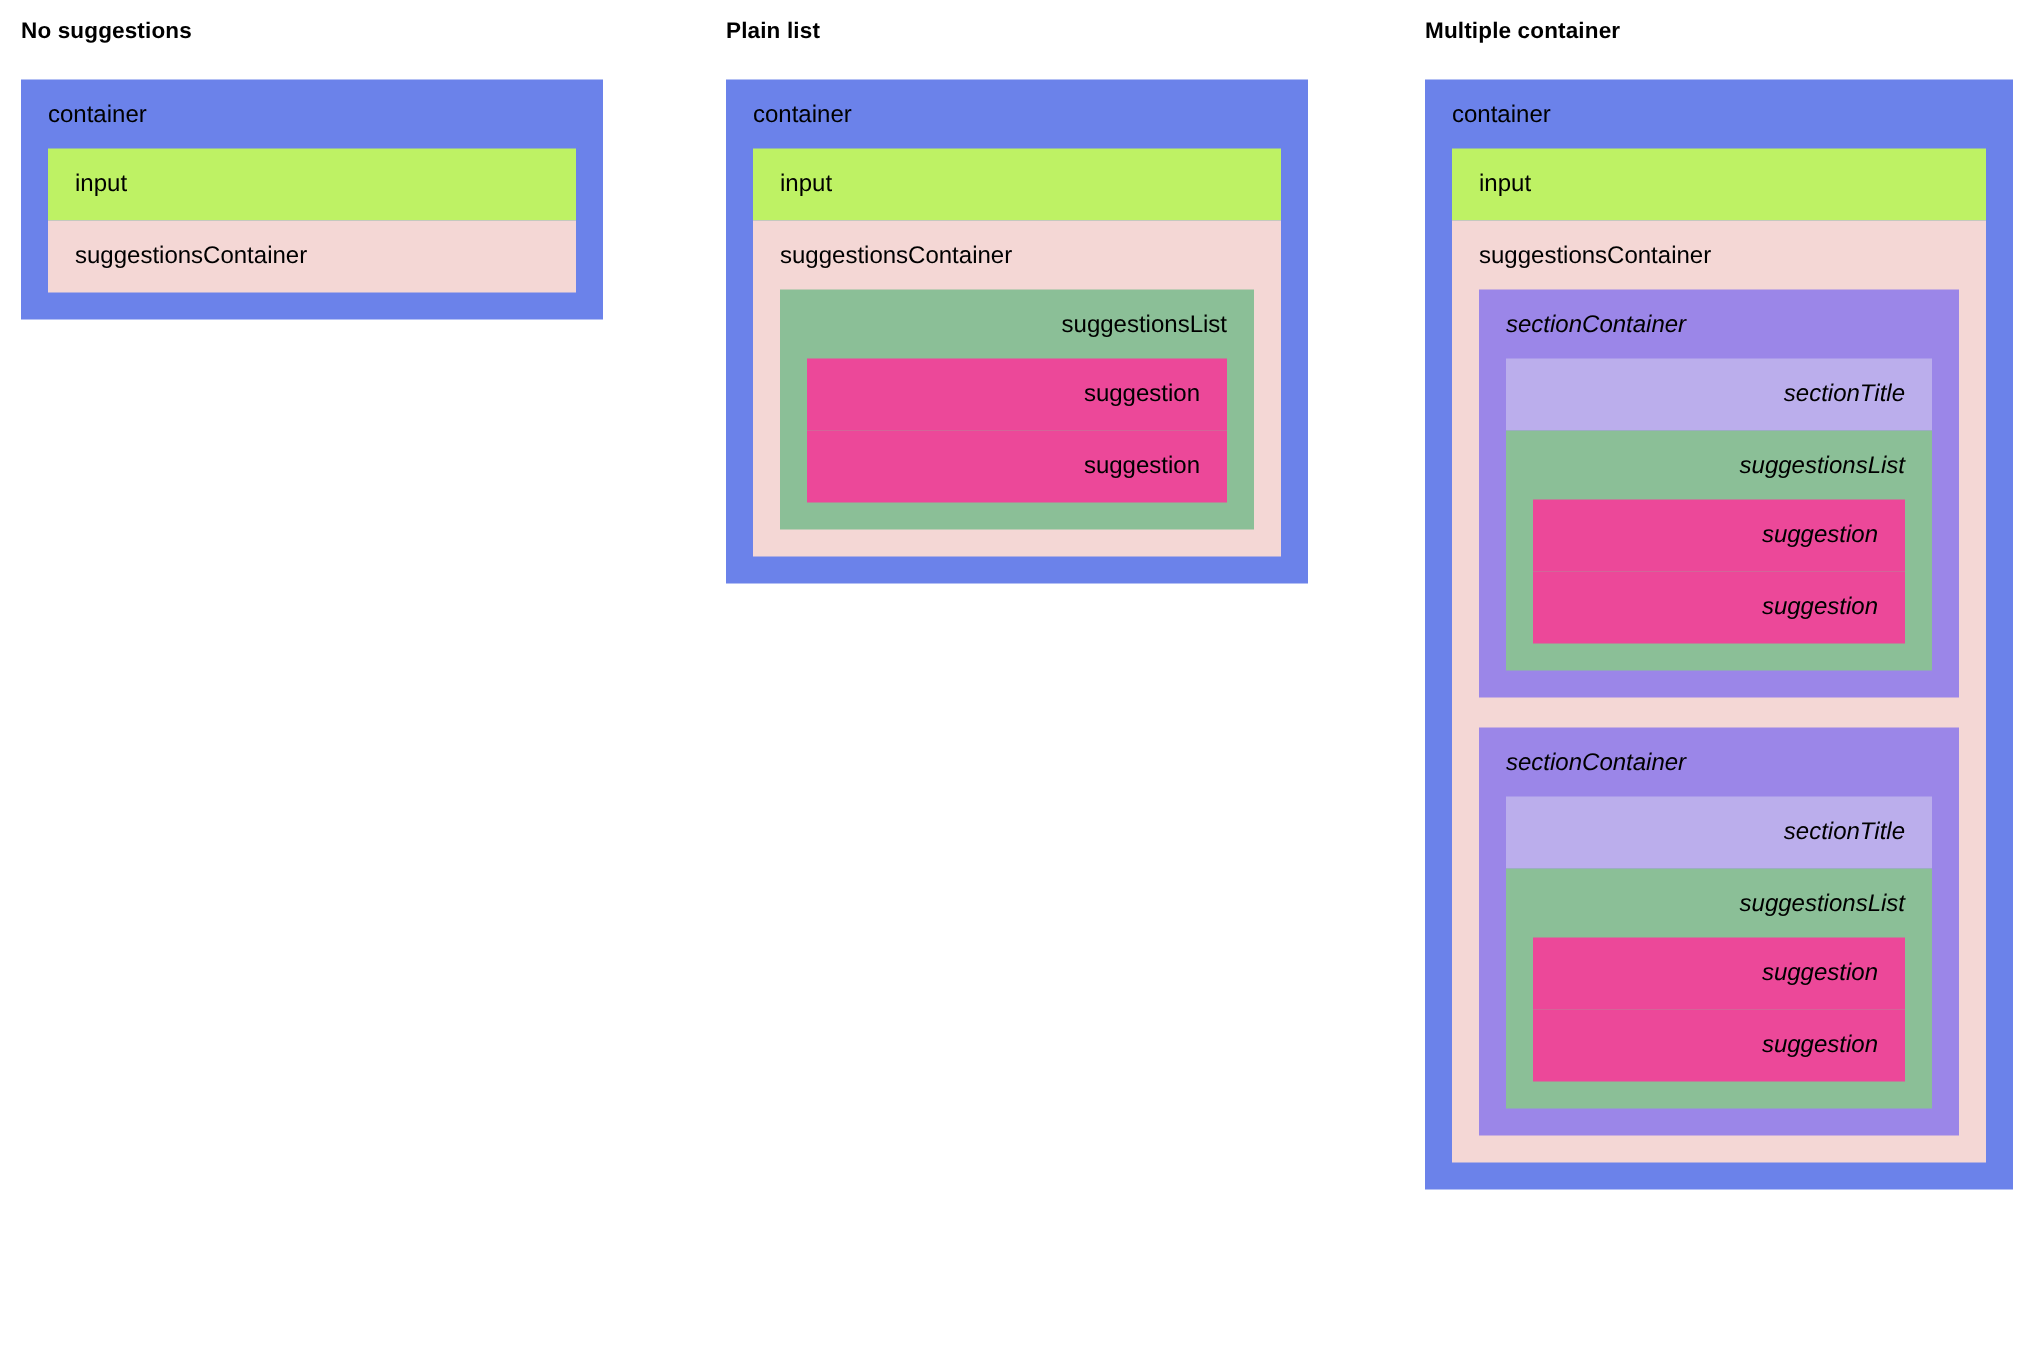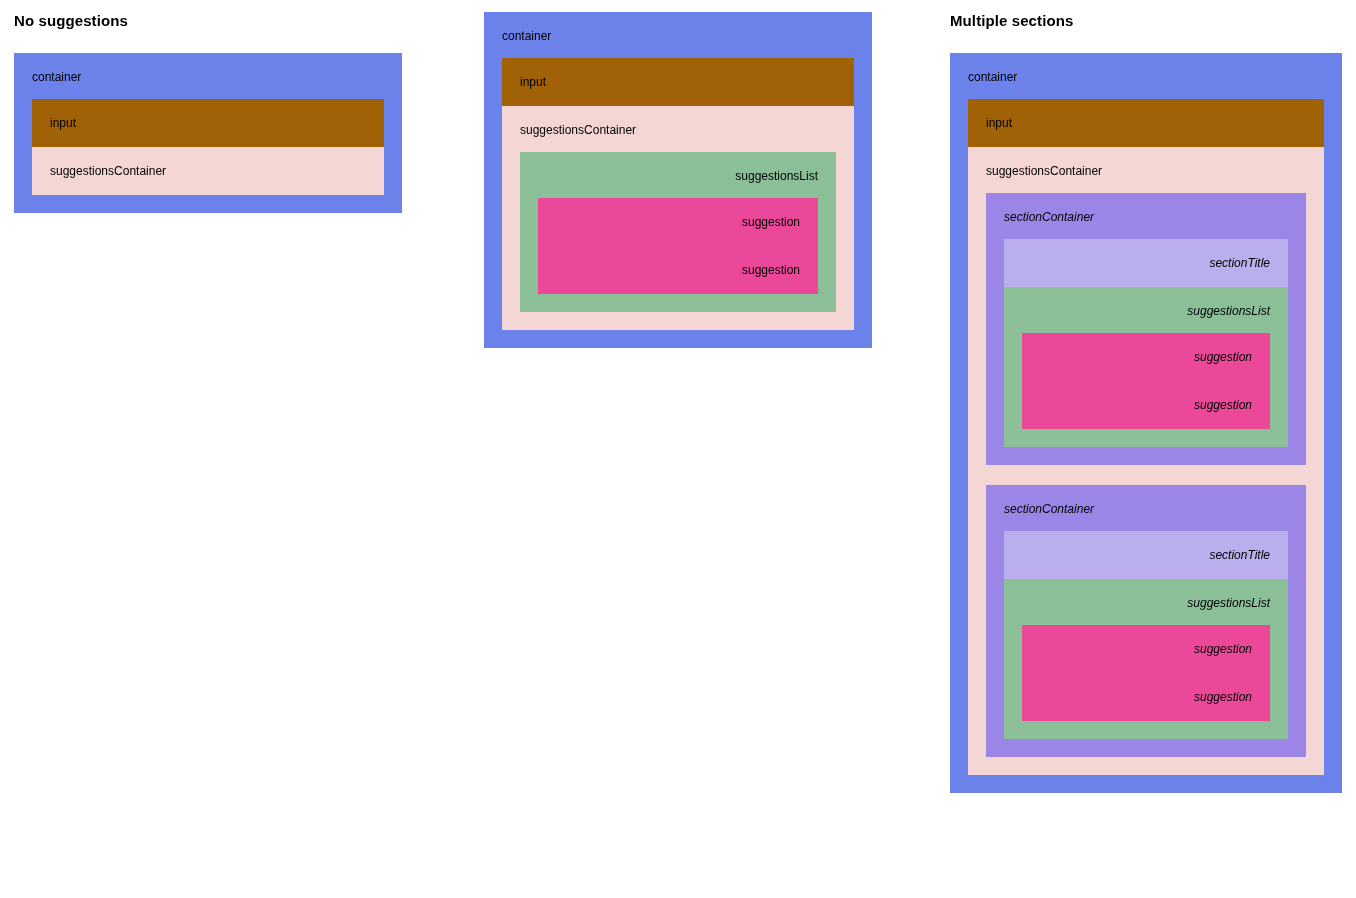--- a/index.html
+++ b/index.html
@@ -47,30 +47,30 @@
     margin-bottom: 23px;
     letter-spacing: 0.1px;
   }
 
   
   .box {
     padding: 14px 18px 18px 18px;
   }
 
   .box > .box-label {
-    font-size: 12px;
+    font-size: 16px;
     line-height: 20px;
     font-weight: normal;
     color: #000000;
     margin-bottom: 12px;
     white-space: nowrap;
   }
 
   .box-container      { background: #6b82ea; }
-  .box-input          { background: #a16207; }
+  .box-input          { background: #bef264; }
   .box-suggestions    { background: #f4d7d5; }
   .box-list           { background: #8bbf97; text-align: right; }
   .box-section        { background: #9b86e8; font-style: italic; }
   .box-sectiontitle   { background: #bbaeec; text-align: right; }
   .box-suggestion     { background: #ec4899; }
 
   
   .leaf {
     padding: 14px 18px 14px 18px;
   }
@@ -98,20 +98,21 @@
           <div class="box-label">input</div>
         </div>
 
         <div class="box leaf box-suggestions">
           <div class="box-label">suggestionsContainer</div>
         </div>
       </div>
     </div>
 
     <div class="column col-2">
+      <div class="col-heading">Plain list</div>
 
       <div class="box box-container">
         <div class="box-label">container</div>
 
         <div class="box leaf box-input">
           <div class="box-label">input</div>
         </div>
 
         <div class="box box-suggestions">
           <div class="box-label">suggestionsContainer</div>
@@ -125,21 +126,21 @@
 
             <div class="box leaf box-suggestion">
               <div class="box-label">suggestion</div>
             </div>
           </div>
         </div>
       </div>
     </div>
 
     <div class="column col-3">
-      <div class="col-heading">Multiple sections</div>
+      <div class="col-heading">Multiple container</div>
 
       <div class="box box-container">
         <div class="box-label">container</div>
 
         <div class="box leaf box-input">
           <div class="box-label">input</div>
         </div>
 
         <div class="box box-suggestions">
           <div class="box-label">suggestionsContainer</div>

